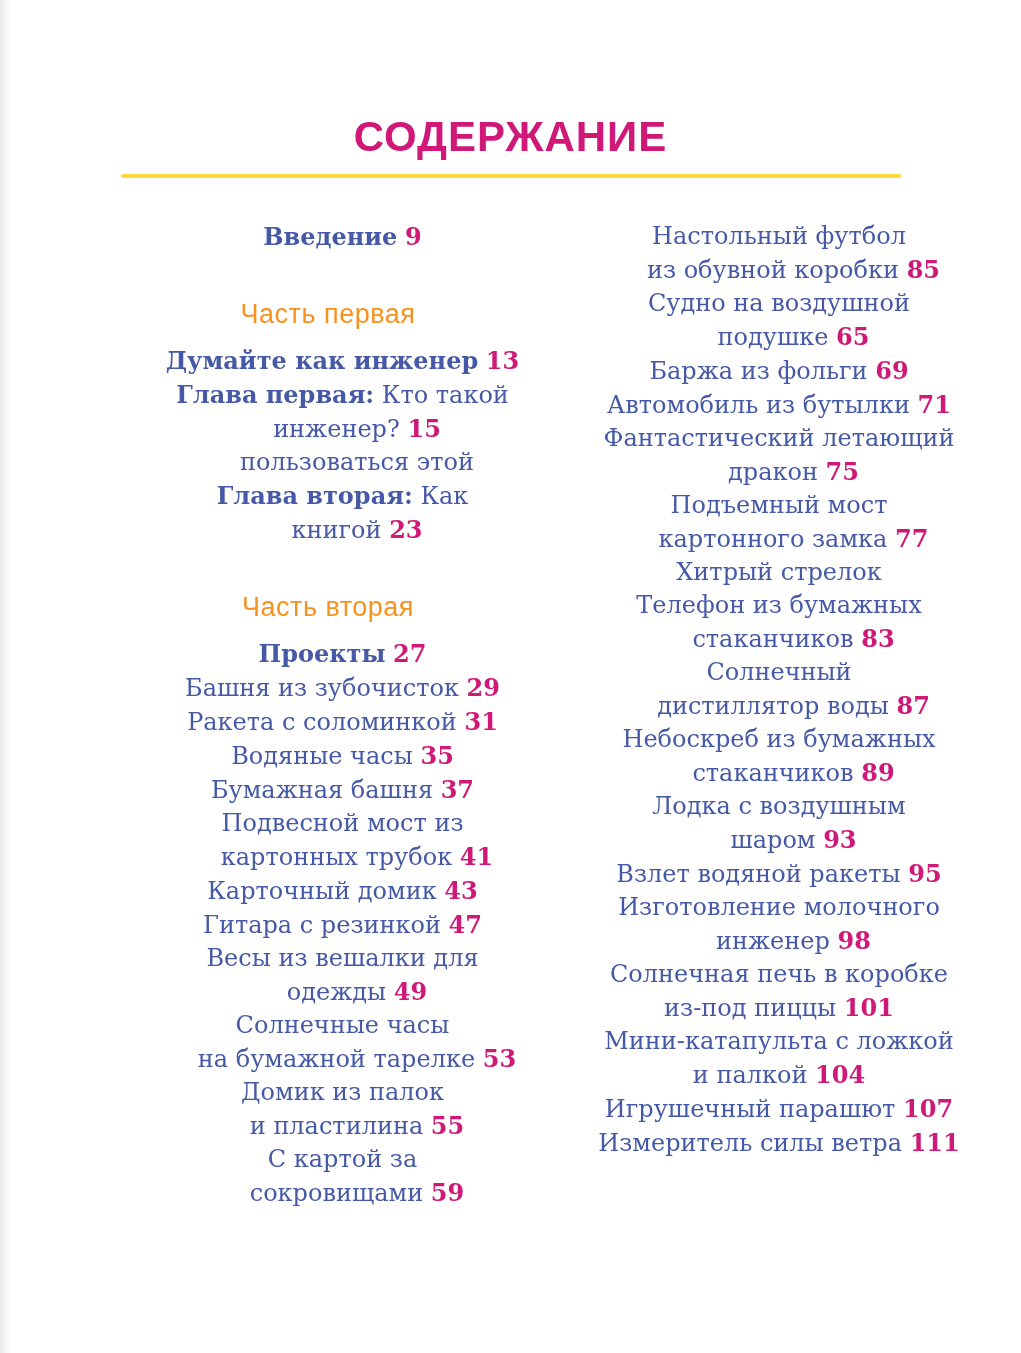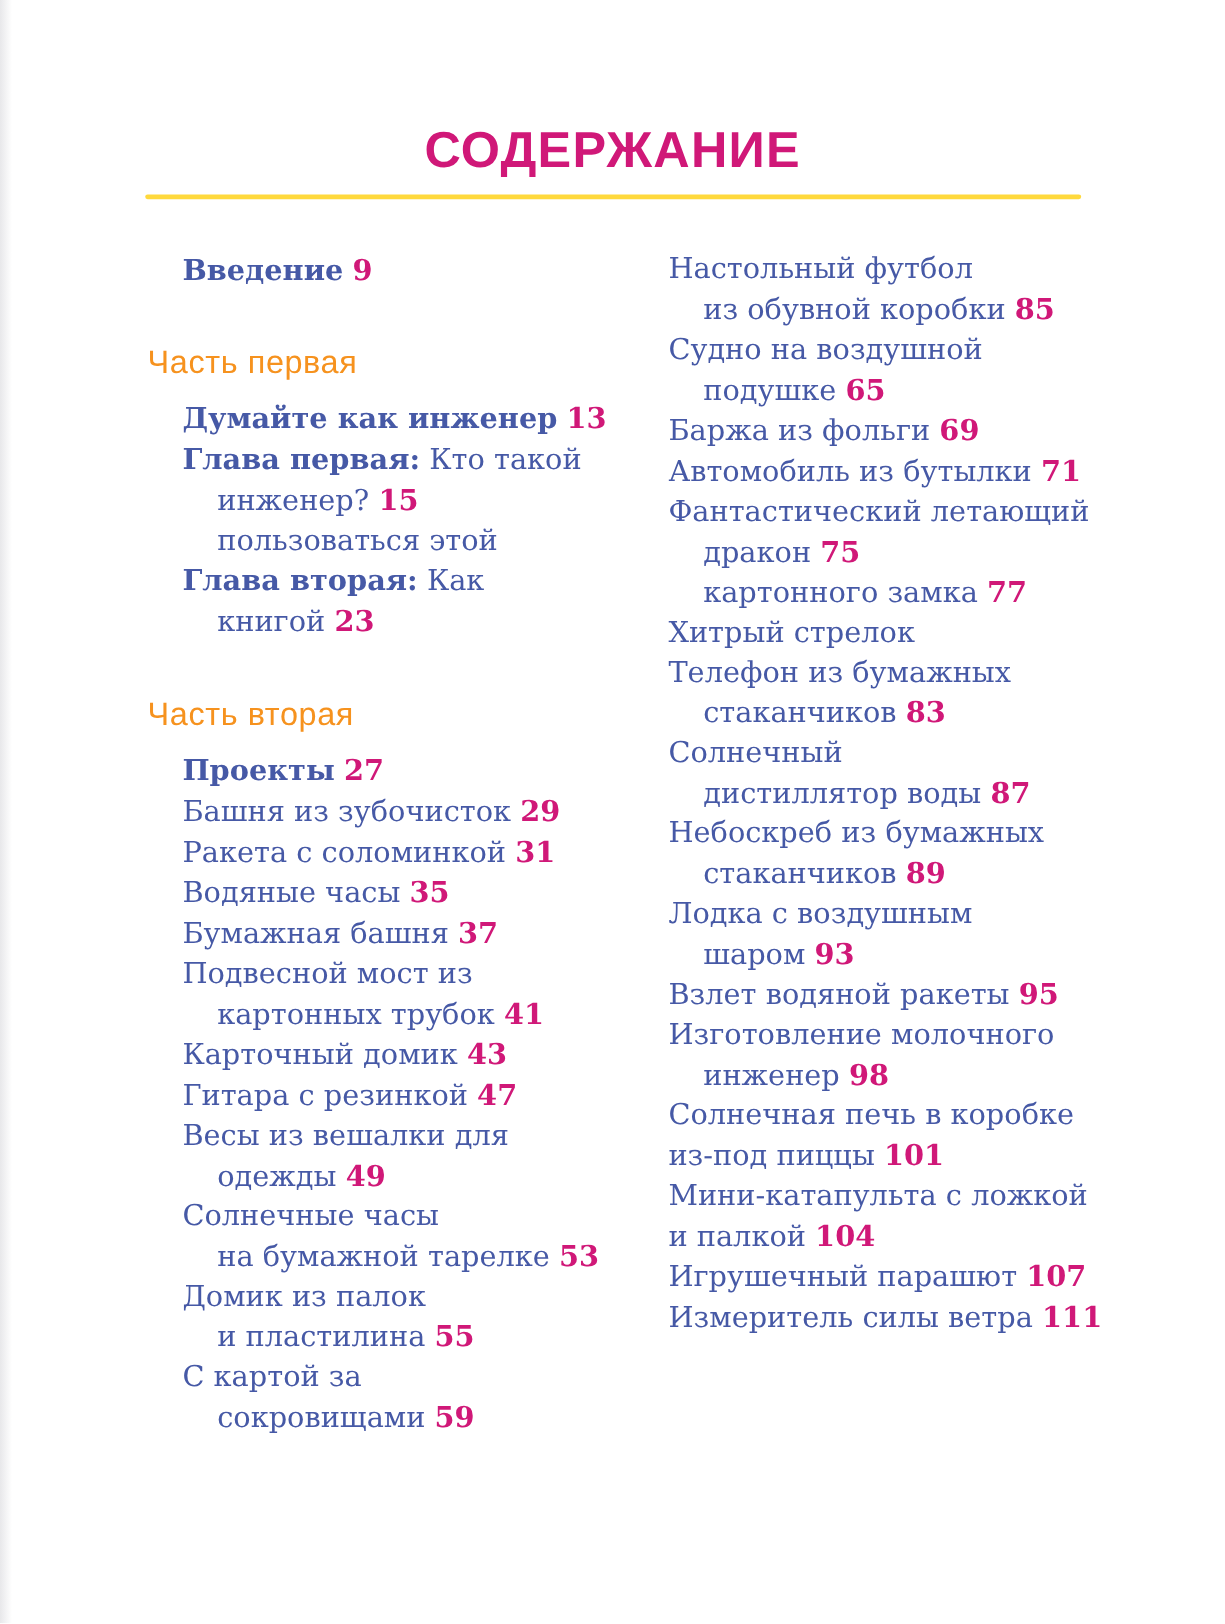--- a/index.html
+++ b/index.html
@@ -17,21 +17,21 @@
   
   .page .edge-shade {
     position: absolute;
     left: 0; top: 0; bottom: 0;
     width: 10px;
     background: linear-gradient(to right, rgba(110,110,125,0.16), rgba(255,255,255,0));
     pointer-events: none;
   }
 
   .page-title {
-    margin: 0;
+    margin: 12px;
     padding-top: 102px;
     text-align: center;
     font-family: "Liberation Sans", sans-serif;
     font-weight: bold;
     font-size: 42px;
     letter-spacing: 1px;
     color: var(--accent-pink, #d01878);
     line-height: 1.1;
   }
 
@@ -52,20 +52,21 @@
   .entry { margin: 0; }
   .col-left .entry { margin-left: 29px; }
 
   .part { margin: 44px 0 12px 0; }
 
   .line {
     line-height: 33px;
     font-size: 24px;
     color: var(--text-blue, #4659a6);
     white-space: nowrap;
+    text-align: center;
   }
   .line.ind { padding-left: 29px; }
 
   .seg-r { color: var(--text-blue, #4659a6); }
   .seg-b { color: var(--text-blue, #4659a6); font-weight: bold; }
   .seg-n { color: var(--accent-pink, #d01878); font-weight: bold; }
   .seg-p {
     color: var(--part-orange, #f6921e);
     font-weight: normal;
     font-family: "Liberation Sans", sans-serif;
@@ -160,20 +161,21 @@
           <div class="line"><span class="seg-r">Баржа из фольги</span> <span class="seg-n">69</span></div>
         </div>
         <div class="entry">
           <div class="line"><span class="seg-r">Автомобиль из бутылки</span> <span class="seg-n">71</span></div>
         </div>
         <div class="entry">
           <div class="line"><span class="seg-r">Фантастический летающий</span></div>
           <div class="line ind"><span class="seg-r">дракон</span> <span class="seg-n">75</span></div>
         </div>
         <div class="entry">
+          <div class="line"><span class="seg-r">Подъемный мост</span></div>
           <div class="line ind"><span class="seg-r">картонного замка</span> <span class="seg-n">77</span></div>
         </div>
         <div class="entry">
           <div class="line"><span class="seg-r">Хитрый стрелок</span></div>
         </div>
         <div class="entry">
           <div class="line"><span class="seg-r">Телефон из бумажных</span></div>
           <div class="line ind"><span class="seg-r">стаканчиков</span> <span class="seg-n">83</span></div>
         </div>
         <div class="entry">

